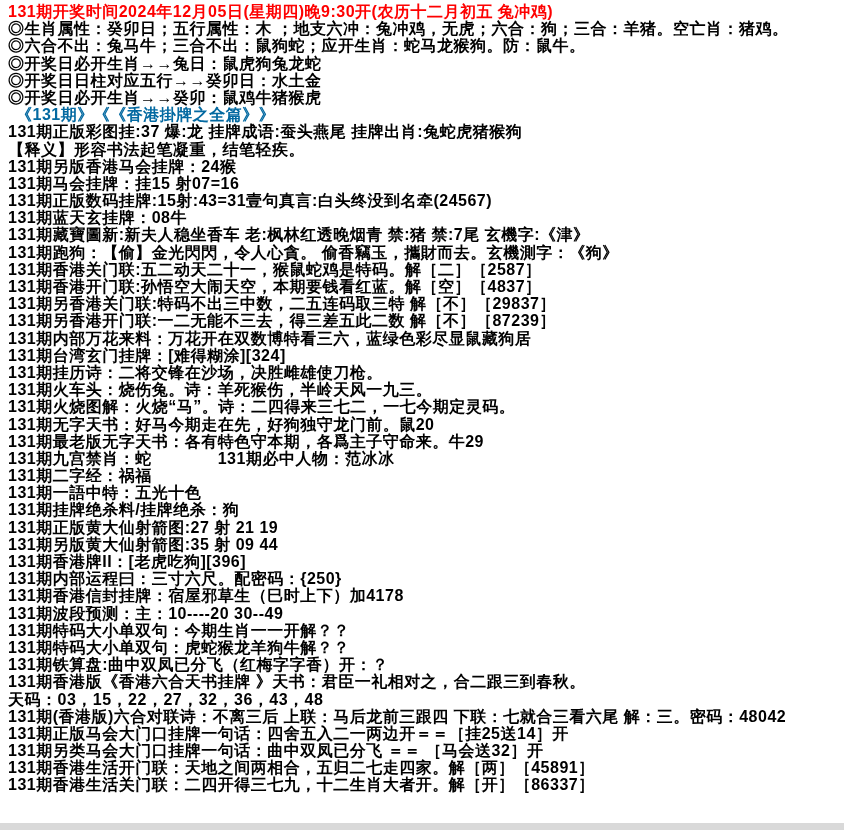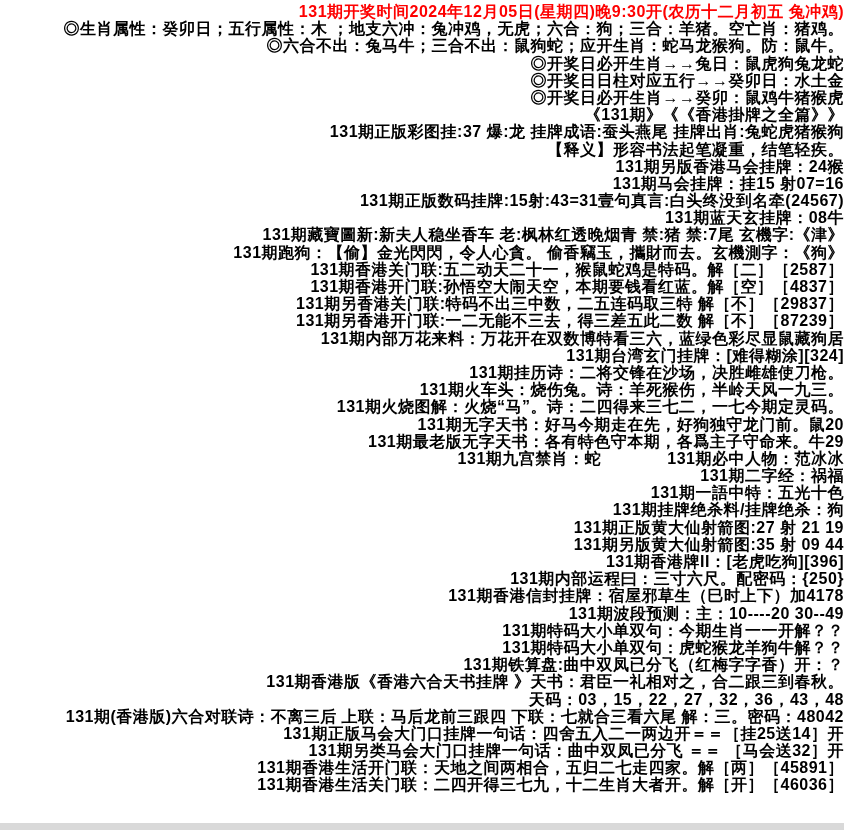--- a/index.html
+++ b/index.html
@@ -9,34 +9,33 @@
   }
   body {
     width: 844px;
     height: 830px;
     overflow: hidden;
     position: relative;
     font-family: "Liberation Sans", sans-serif;
   }
   .lines {
     padding: 3px 0 0 8px;
-    text-align: right;
   }
   .line {
     font-size: 16px;
     line-height: 17.2px;
     height: 17.2px;
     letter-spacing: 0.5px;
     font-weight: bold;
     color: #000000;
     white-space: nowrap;
     overflow: hidden;
   }
   .line.headline { color: #fe0000; }
-  .line.section-title { color: #000000; }
+  .line.section-title { color: #0369a1; margin-left: 8px; }
   .bottom-strip {
     position: absolute;
     left: 0;
     bottom: 0;
     width: 844px;
     height: 7px;
     background: #d9d9d9;
   }
 </style>
 </head>
@@ -81,16 +80,16 @@
     <div class="line">131期波段预测：主：10----20 30--49</div>
     <div class="line">131期特码大小单双句：今期生肖一一开解？？</div>
     <div class="line">131期特码大小单双句：虎蛇猴龙羊狗牛解？？</div>
     <div class="line">131期铁算盘:曲中双凤已分飞（红梅字字香）开：？</div>
     <div class="line">131期香港版《香港六合天书挂牌 》天书：君臣一礼相对之，合二跟三到春秋。</div>
     <div class="line">天码：03，15，22，27，32，36，43，48</div>
     <div class="line">131期(香港版)六合对联诗：不离三后 上联：马后龙前三跟四 下联：七就合三看六尾 解：三。密码：48042</div>
     <div class="line">131期正版马会大门口挂牌一句话：四舍五入二一两边开＝＝［挂25送14］开</div>
     <div class="line">131期另类马会大门口挂牌一句话：曲中双凤已分飞 ＝＝ ［马会送32］开</div>
     <div class="line">131期香港生活开门联：天地之间两相合，五归二七走四家。解［两］［45891］</div>
-    <div class="line">131期香港生活关门联：二四开得三七九，十二生肖大者开。解［开］［46036］</div>
+    <div class="line">131期香港生活关门联：二四开得三七九，十二生肖大者开。解［开］［86337］</div>
   </div>
 
 <div class="bottom-strip"></div>
 
 </body></html>

